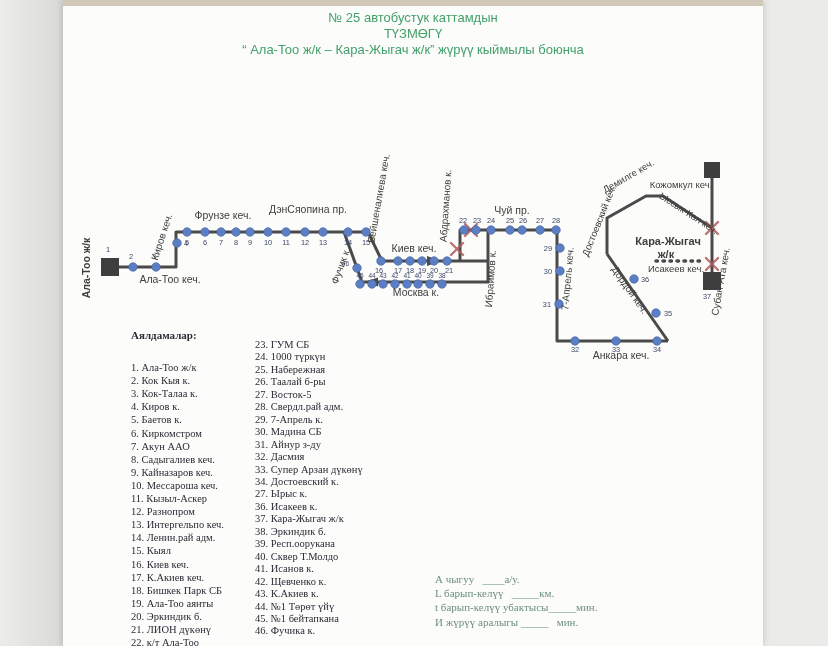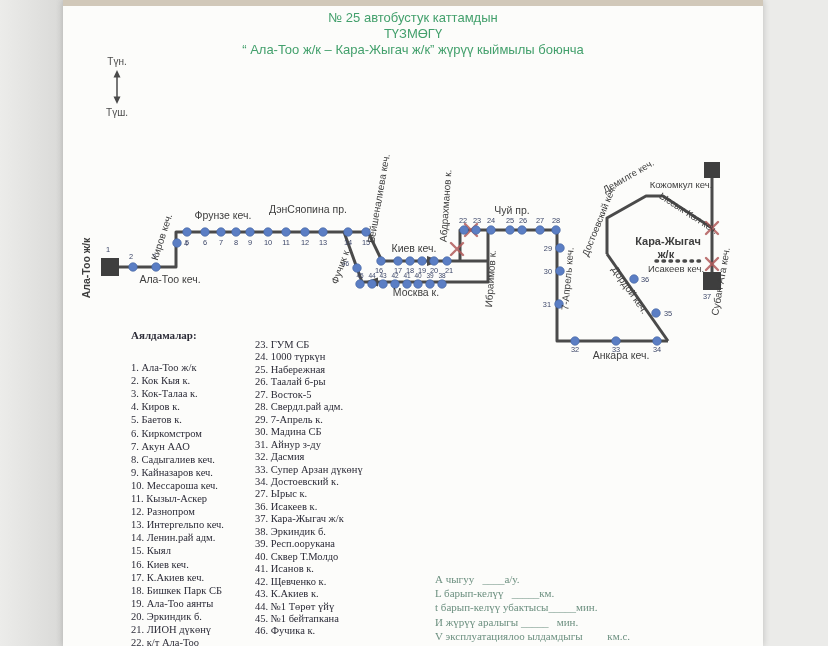--- a/index.html
+++ b/index.html
@@ -34,29 +34,20 @@
 
   <div class="page">
     <div class="top-strip"></div>
 
     <div class="title">
       <div>№ 25  автобустук каттамдын</div>
       <div>ТҮЗМӨГҮ</div>
       <div>“ Ала-Тоо ж/к – Кара-Жыгач ж/к” жүрүү кыймылы боюнча</div>
     </div>
 
-    <div class="compass">
-      <div>Түн.</div>
-      <svg width="16" height="34">
-        <line x1="8" y1="6" x2="8" y2="28" stroke="#4a4a4a" stroke-width="1.5"></line>
-        <polygon points="8,0 4.5,7.5 11.5,7.5" fill="#4a4a4a"></polygon>
-        <polygon points="8,34 4.5,26.5 11.5,26.5" fill="#4a4a4a"></polygon>
-      </svg>
-      <div>Түш.</div>
-    </div>
 
     <svg id="map" class="map" width="698" height="235" viewBox="65 145 698 235">
         <polyline points="110,267 176,267 176,232 368,232 382,261 488,261" fill="none" stroke="#4a4a4a" stroke-width="3" stroke-linejoin="round"></polyline>
         <polyline points="460,261 460,230 557,230 557,341 668,341" fill="none" stroke="#4a4a4a" stroke-width="3" stroke-linejoin="round"></polyline>
         <polyline points="488,230 488,282 362,282 344,232" fill="none" stroke="#4a4a4a" stroke-width="3" stroke-linejoin="round"></polyline>
         <polyline points="668,341 607,254" fill="none" stroke="#4a4a4a" stroke-width="3" stroke-linejoin="round"></polyline>
         <polyline points="607,254 607,218 646,196 663,196 712,228" fill="none" stroke="#4a4a4a" stroke-width="3" stroke-linejoin="round"></polyline>
         <polyline points="712,176 712,281" fill="none" stroke="#4a4a4a" stroke-width="3" stroke-linejoin="round"></polyline>
         <polyline points="656,261 704,261" fill="none" stroke="#4a4a4a" stroke-width="3.5" stroke-dasharray="1.5 5.5" stroke-linecap="round"></polyline>
         <rect x="101" y="258" width="18" height="18" fill="#3e3e3e"></rect>
@@ -232,15 +223,15 @@
           <div>40.  Сквер Т.Молдо</div>
           <div>41.  Исанов к.</div>
           <div>42.  Щевченко к.</div>
           <div>43.  К.Акиев к.</div>
           <div>44.  №1 Төрөт үйү</div>
           <div>45.  №1 бейтапкана</div>
           <div>46.  Фучика к.</div>
         </div>
     </div>
 
-    <div class="footer"><div>А чыгуу   ____а/у.</div><div>L барып-келүү   _____км.</div><div>t барып-келүү убактысы_____мин.</div><div>И жүрүү аралыгы _____   мин.</div><div>V эксплуатациялоо ылдамдыгы         км.с.</div></div>
+    <div class="footer"><div>А чыгуу   ____а/у.</div><div>L барып-келүү   _____км.</div><div>t барып-келүү убактысы_____мин.</div><div>И жүрүү аралыгы _____   мин.</div></div>
   </div>
 </div>
 
 </body></html>

